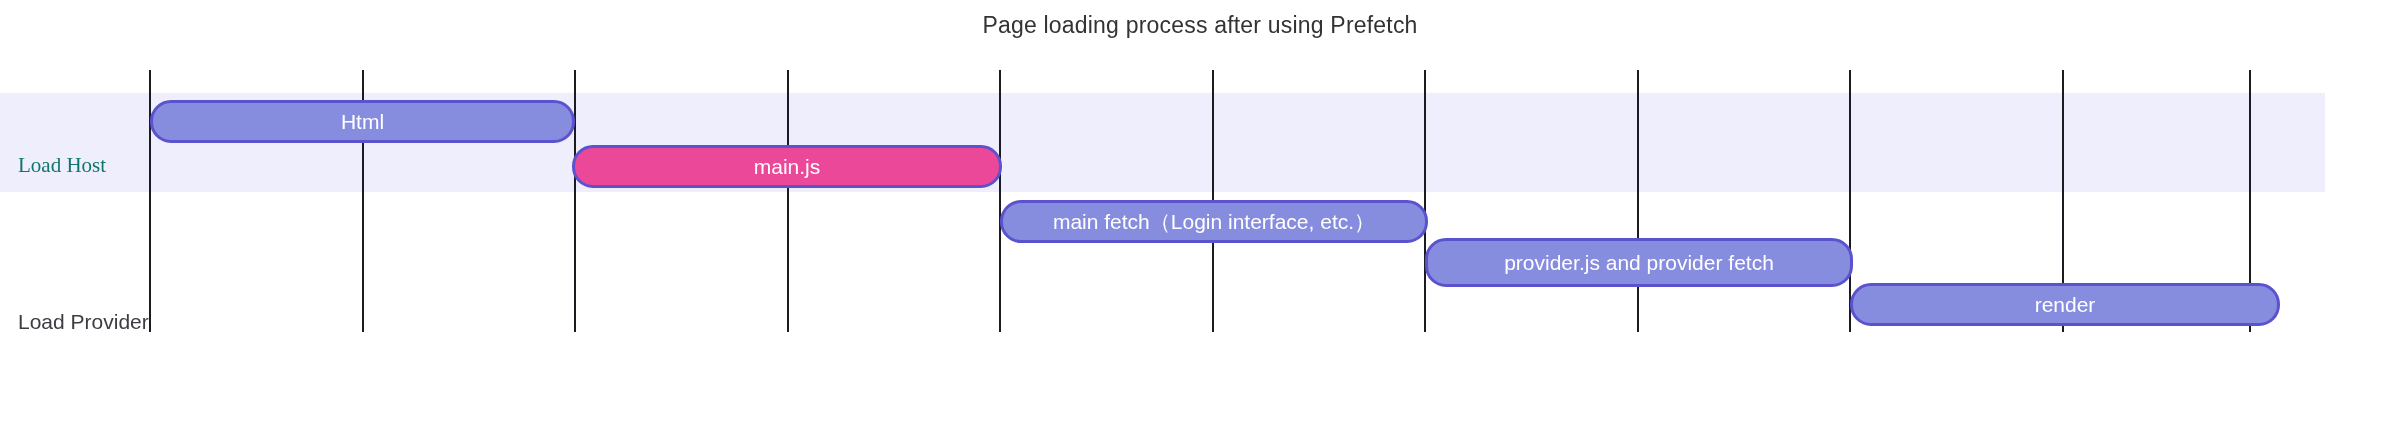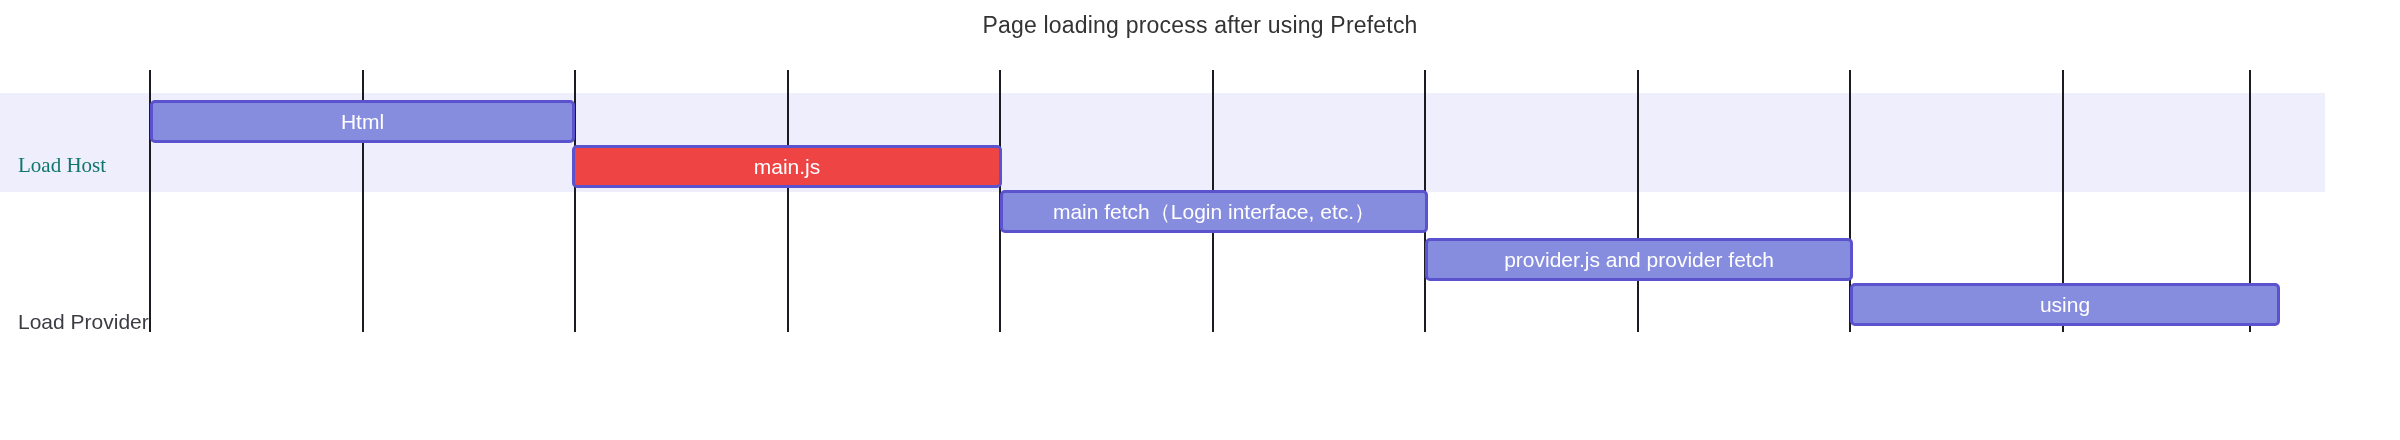--- a/index.html
+++ b/index.html
@@ -49,21 +49,21 @@
     color: #3c3c43;
     white-space: nowrap;
     line-height: 1;
   }
   
   .task-bar {
     position: absolute;
     box-sizing: border-box;
     background: #868cde;
     border: 3px solid #5b53ce;
-    border-radius: 5px;
+    border-radius: 21px;
     display: flex;
     align-items: center;
     justify-content: center;
     color: #ffffff;
     font-size: 21px;
     line-height: 1;
     white-space: nowrap;
     overflow: hidden;
   }
 </style>
@@ -91,27 +91,27 @@
       <div class="gridline" style="left: 2249px; top: 70px; height: 262px; background: rgb(27, 27, 34);"></div>
     </div>
   <div id="labels-layer">
       <div class="lane-label" style="top: 155px; color: #0f766e; font-family: Liberation Serif, serif;">Load Host</div>
       <div class="lane-label" style="top: 287px; color: rgb(60, 60, 67); margin-top: 24px;">Load Provider</div>
     </div>
   <div id="bars-layer">
       <div class="task-bar" style="left: 150px; width: 425px; top: 100px; height: 43px; background: rgb(134, 140, 222); border-color: rgb(91, 83, 206); color: rgb(255, 255, 255);">
         <span>Html</span>
       </div>
-      <div class="task-bar" style="left: 572px; width: 430px; top: 145px; height: 43px; background: #ef4444; border-color: rgb(91, 83, 206); color: rgb(255, 255, 255);">
+      <div class="task-bar" style="left: 572px; width: 430px; top: 145px; height: 43px; background: #ec4899; border-color: rgb(91, 83, 206); color: rgb(255, 255, 255);">
         <span>main.js</span>
       </div>
-      <div class="task-bar" style="left: 1000px; width: 428px; top: 190px; height: 43px; background: rgb(134, 140, 222); border-color: rgb(91, 83, 206); color: rgb(255, 255, 255);">
+      <div class="task-bar" style="left: 1000px; width: 428px; top: 200px; height: 43px; background: rgb(134, 140, 222); border-color: rgb(91, 83, 206); color: rgb(255, 255, 255);">
         <span>main fetch（Login interface, etc.）</span>
       </div>
-      <div class="task-bar" style="left: 1425px; width: 428px; top: 238px; height: 43px; background: rgb(134, 140, 222); border-color: rgb(91, 83, 206); color: rgb(255, 255, 255);">
+      <div class="task-bar" style="left: 1425px; width: 428px; top: 238px; height: 49px; background: rgb(134, 140, 222); border-color: rgb(91, 83, 206); color: rgb(255, 255, 255);">
         <span>provider.js and provider fetch</span>
       </div>
       <div class="task-bar" style="left: 1850px; width: 430px; top: 283px; height: 43px; background: rgb(134, 140, 222); border-color: rgb(91, 83, 206); color: rgb(255, 255, 255);">
-        <span>using</span>
+        <span>render</span>
       </div>
     </div>
 
 </div>
 
 </body></html>

